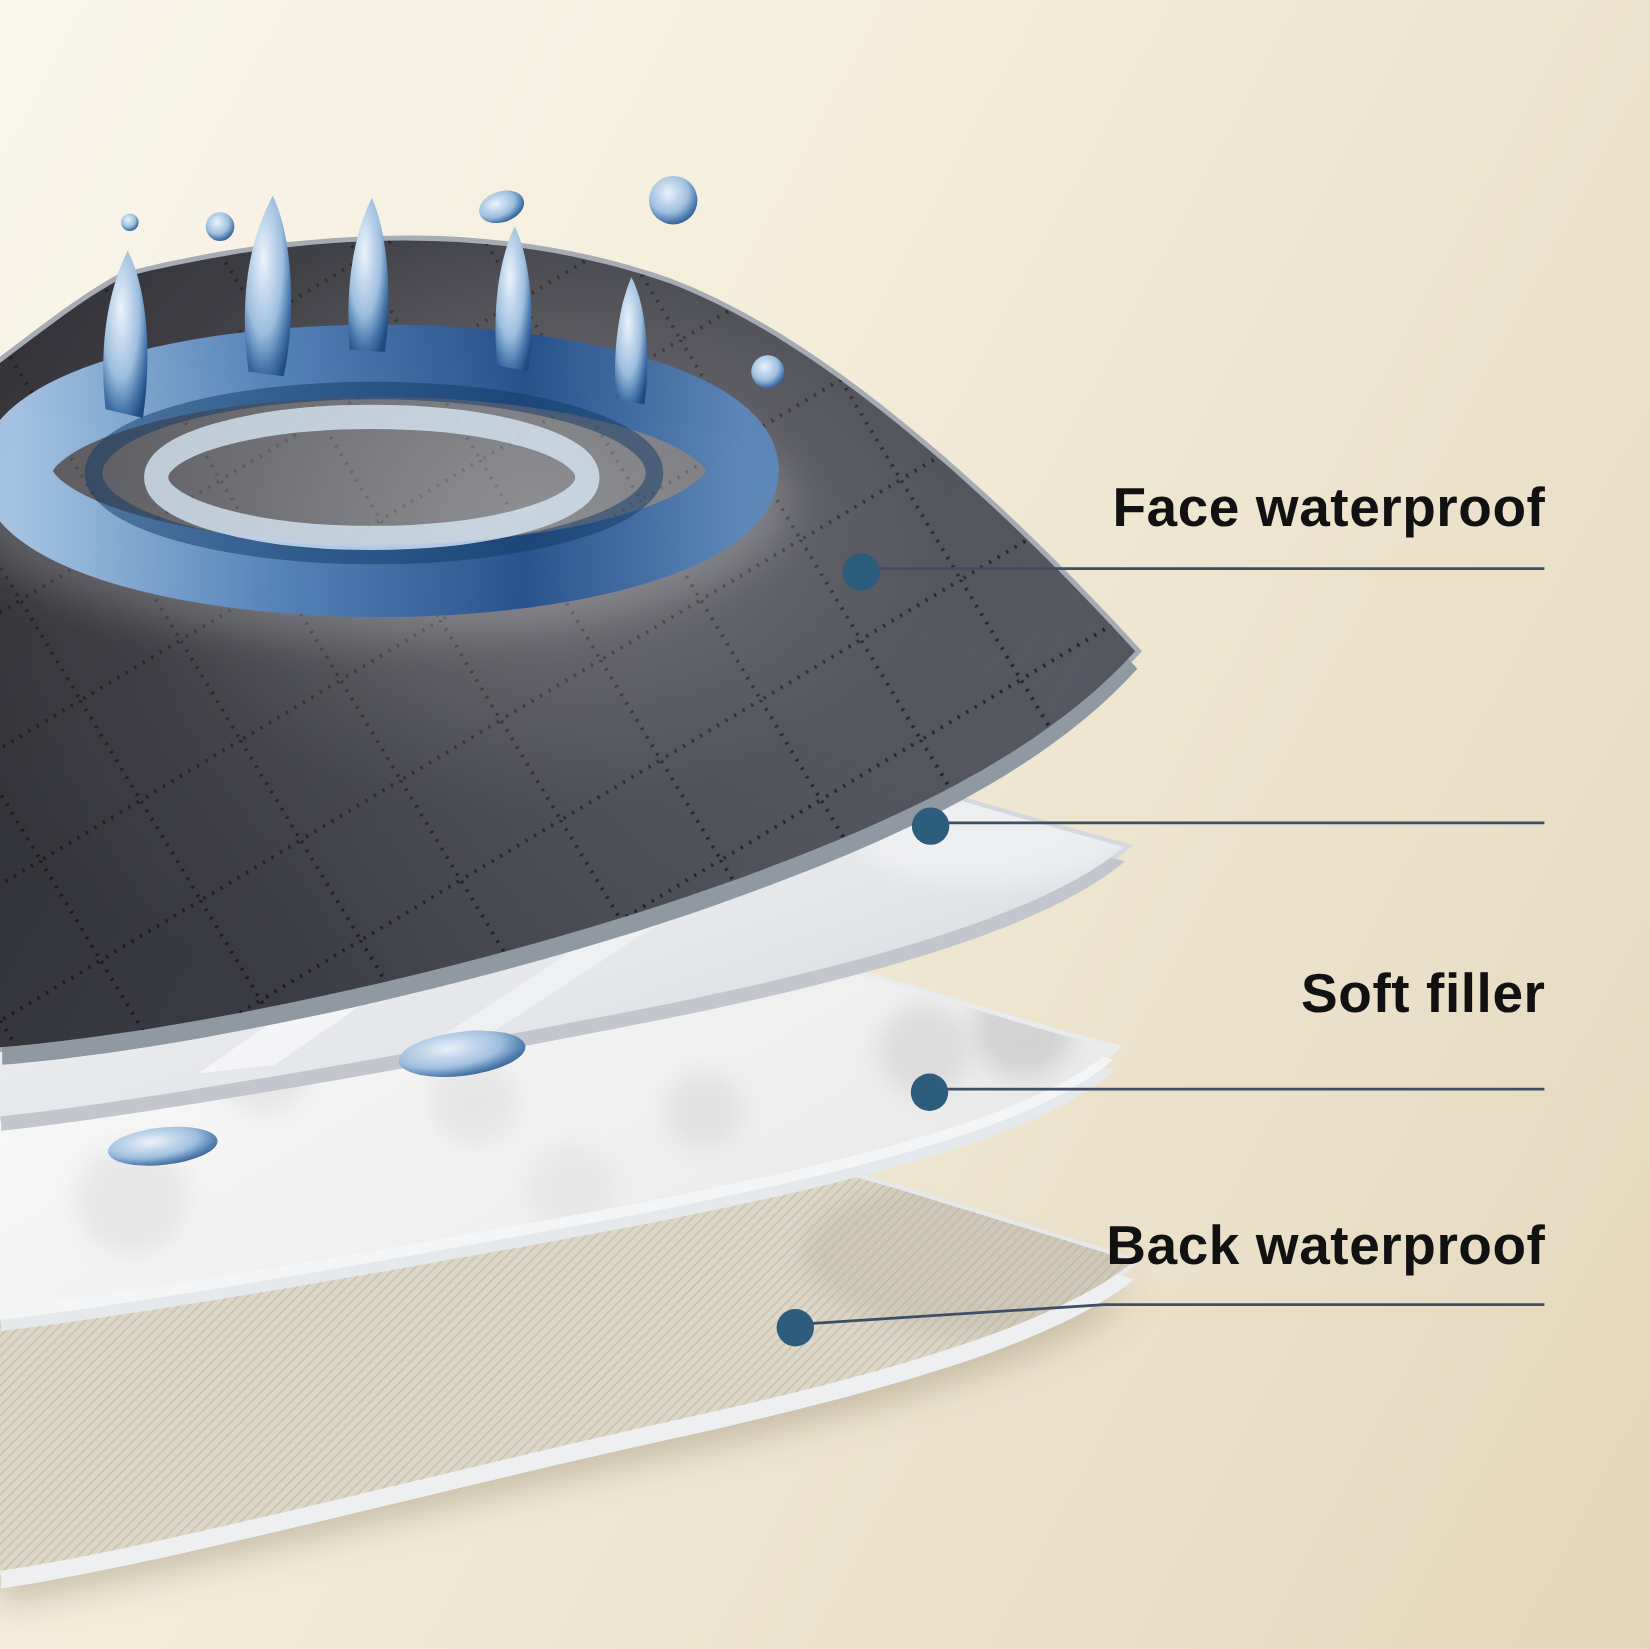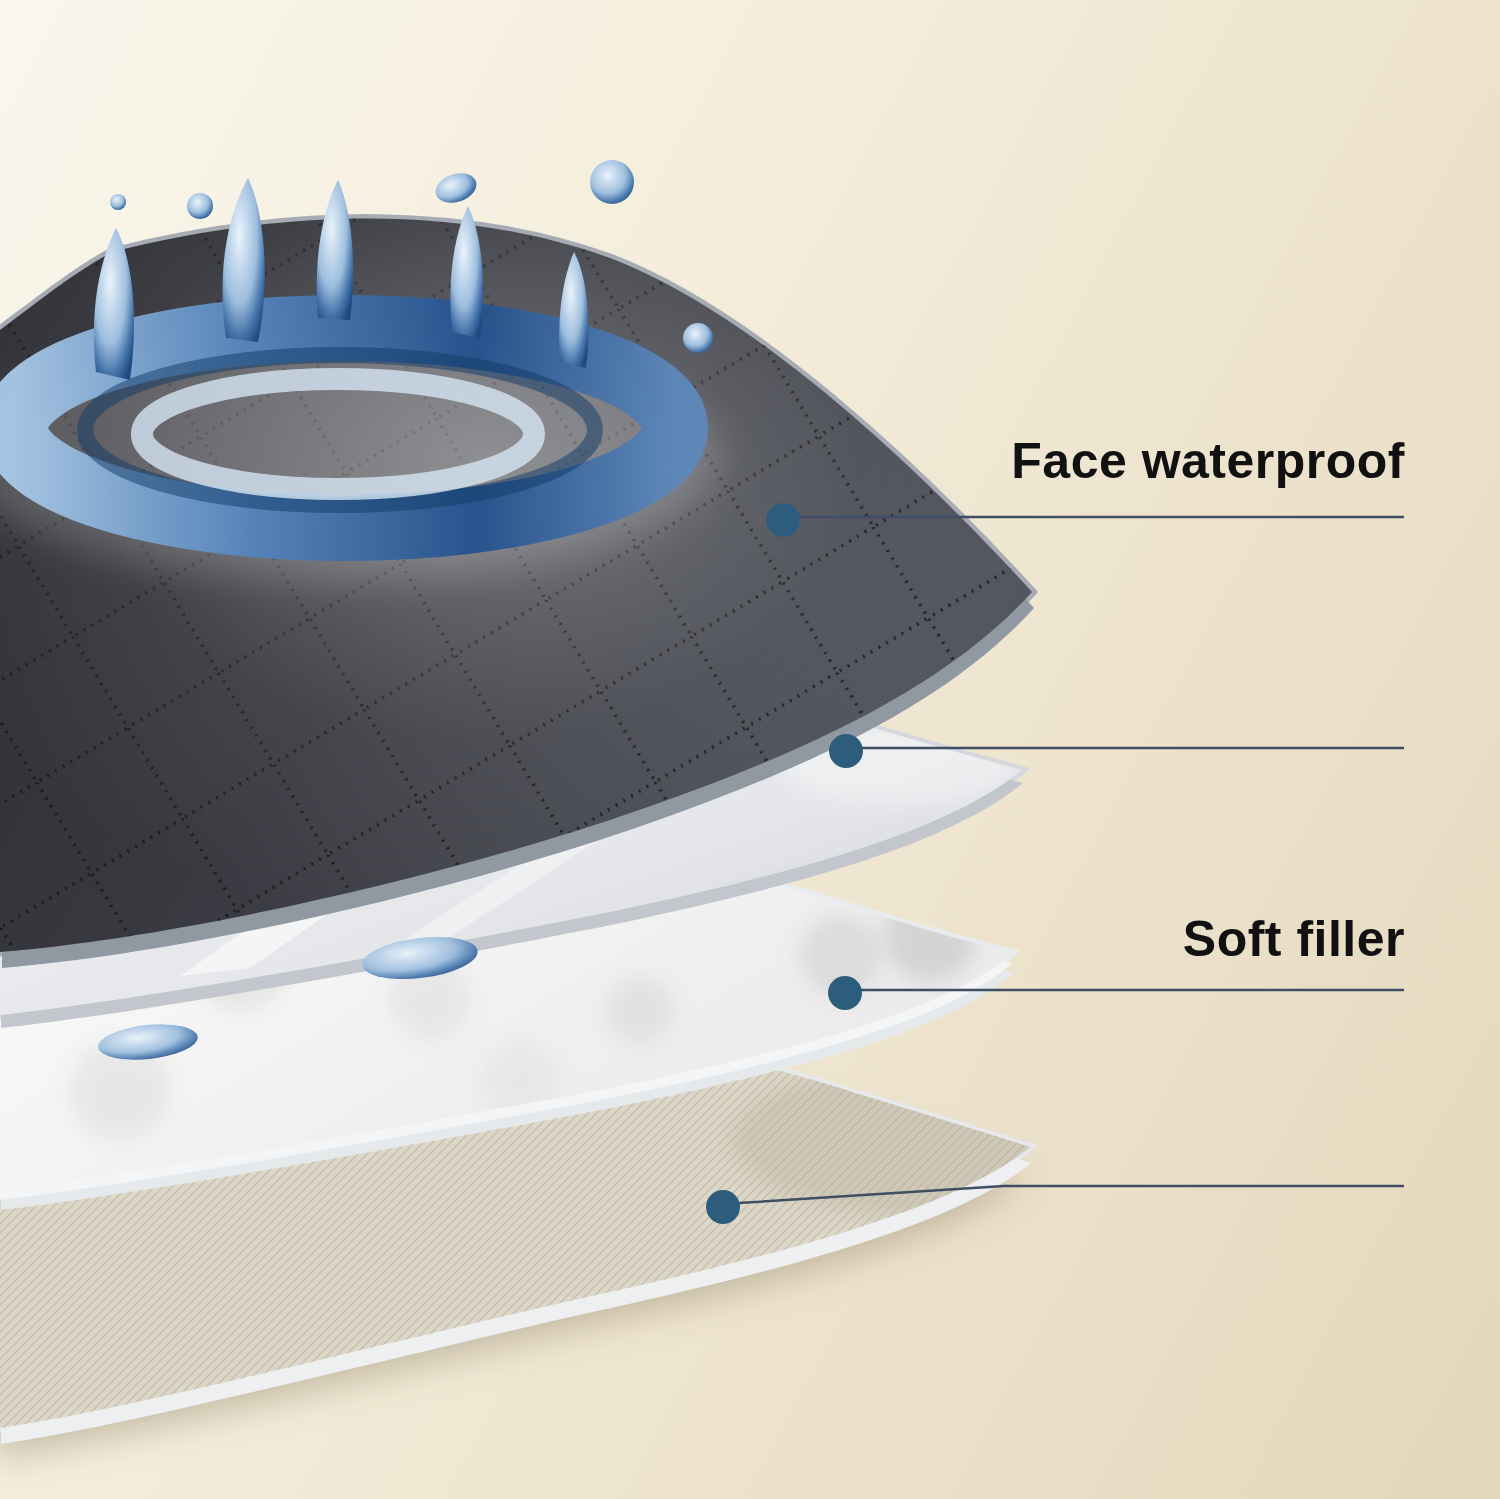--- a/index.html
+++ b/index.html
@@ -17,21 +17,21 @@
     text-align:right;
     font-size:50px;
     font-weight:600;
     line-height:1.08;
     color: var(--label-text, #111);
     letter-spacing:0.5px;
     white-space:nowrap;
   }
   .label-1 { top:434px; }
   .label-2 { top:664px; }
-  .label-3 { top:912px;margin-left:32px; }
+  .label-3 { top:876px;margin-left:32px; }
   .label-4 { top:1105px; }
   .c-line { stroke: var(--callout-line, #3f4e63); stroke-width:2.5; fill:none; }
   .c-dot  { fill: var(--callout-dot, #2d5d7d); }
 </style>
 </head>
 <body>
 
 <div class="stage">
 
   <svg width="1500" height="1499" viewBox="0 0 1500 1499">
@@ -191,14 +191,15 @@
       </g>
       <g>
         <polyline points="739,1203 1004,1186 1404,1186" class="c-line"></polyline>
         <circle cx="723" cy="1207" r="17" class="c-dot"></circle>
       </g>
     </g>
   </svg>
 
   <div class="callout-label label-1">Face waterproof</div>
   <div class="callout-label label-3">Soft filler</div>
+  <div class="callout-label label-4">Back waterproof</div>
 
 </div>
 
 </body></html>

